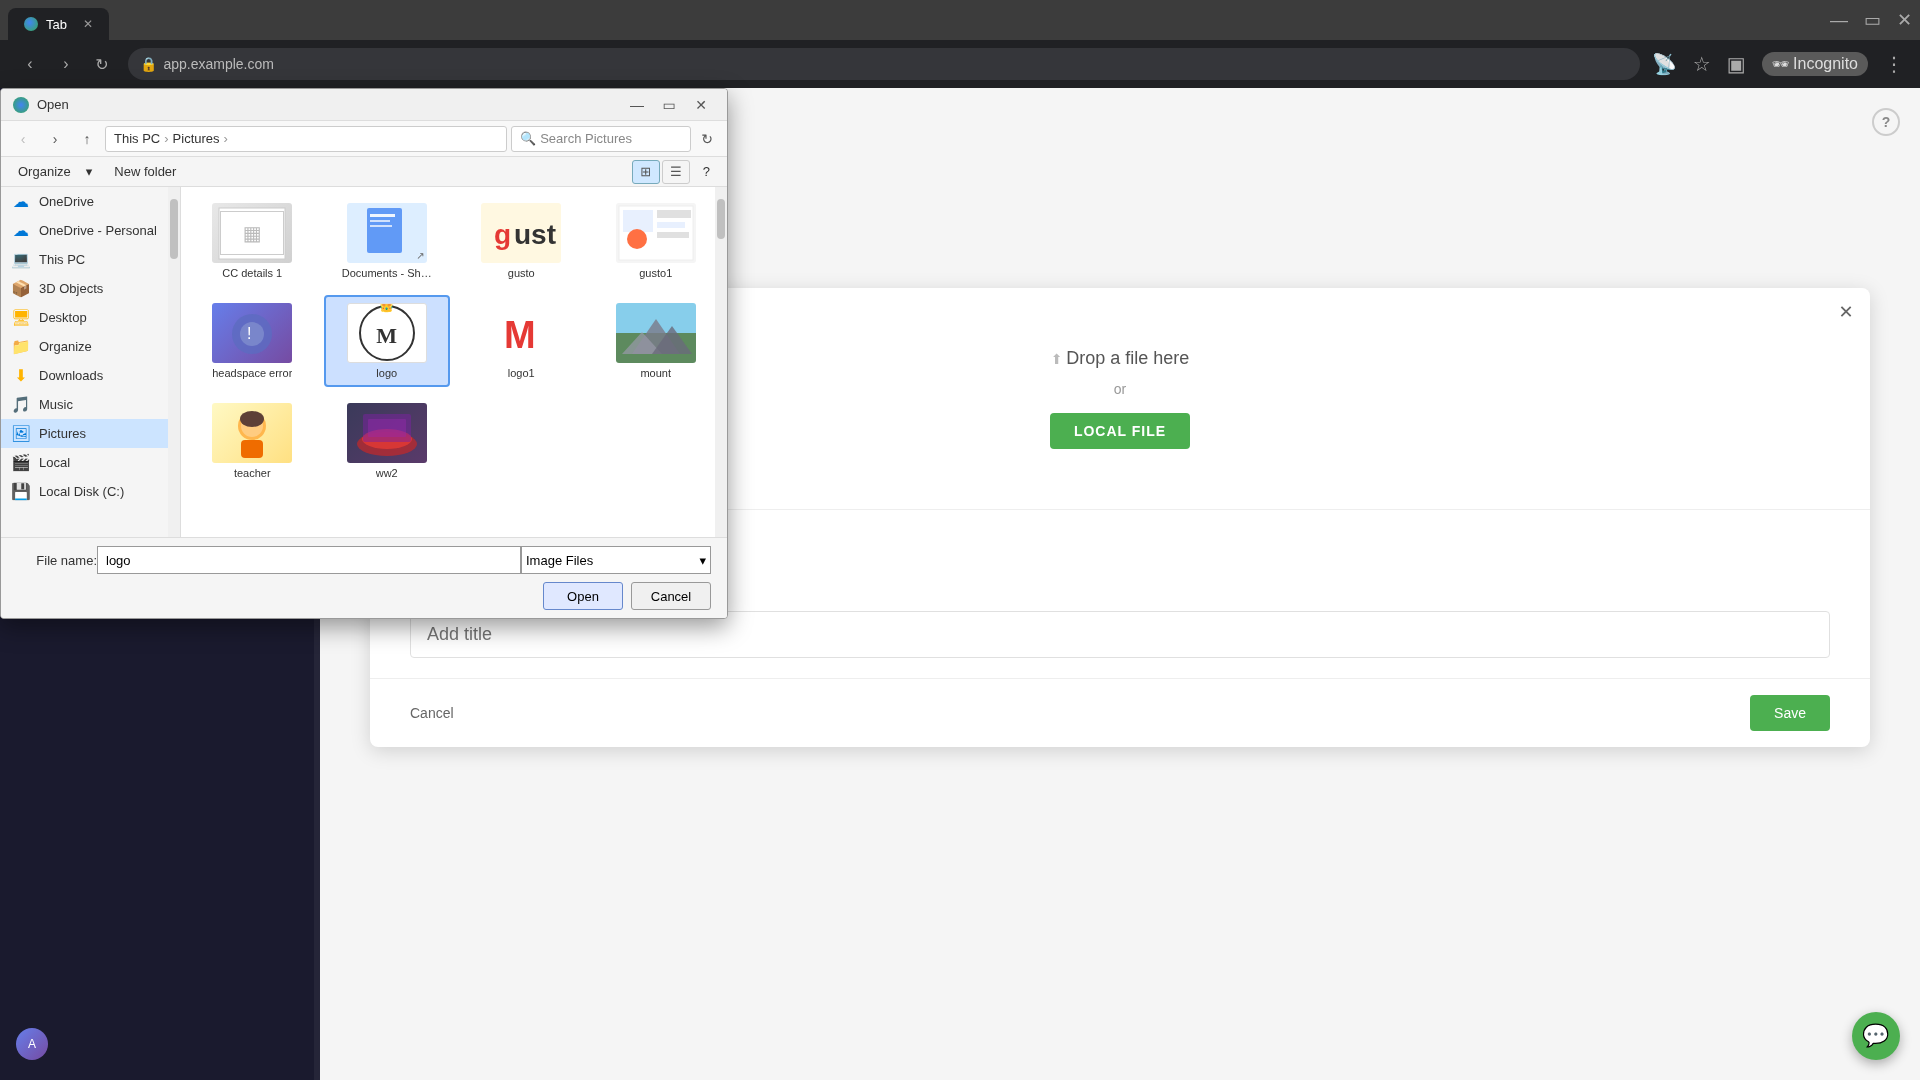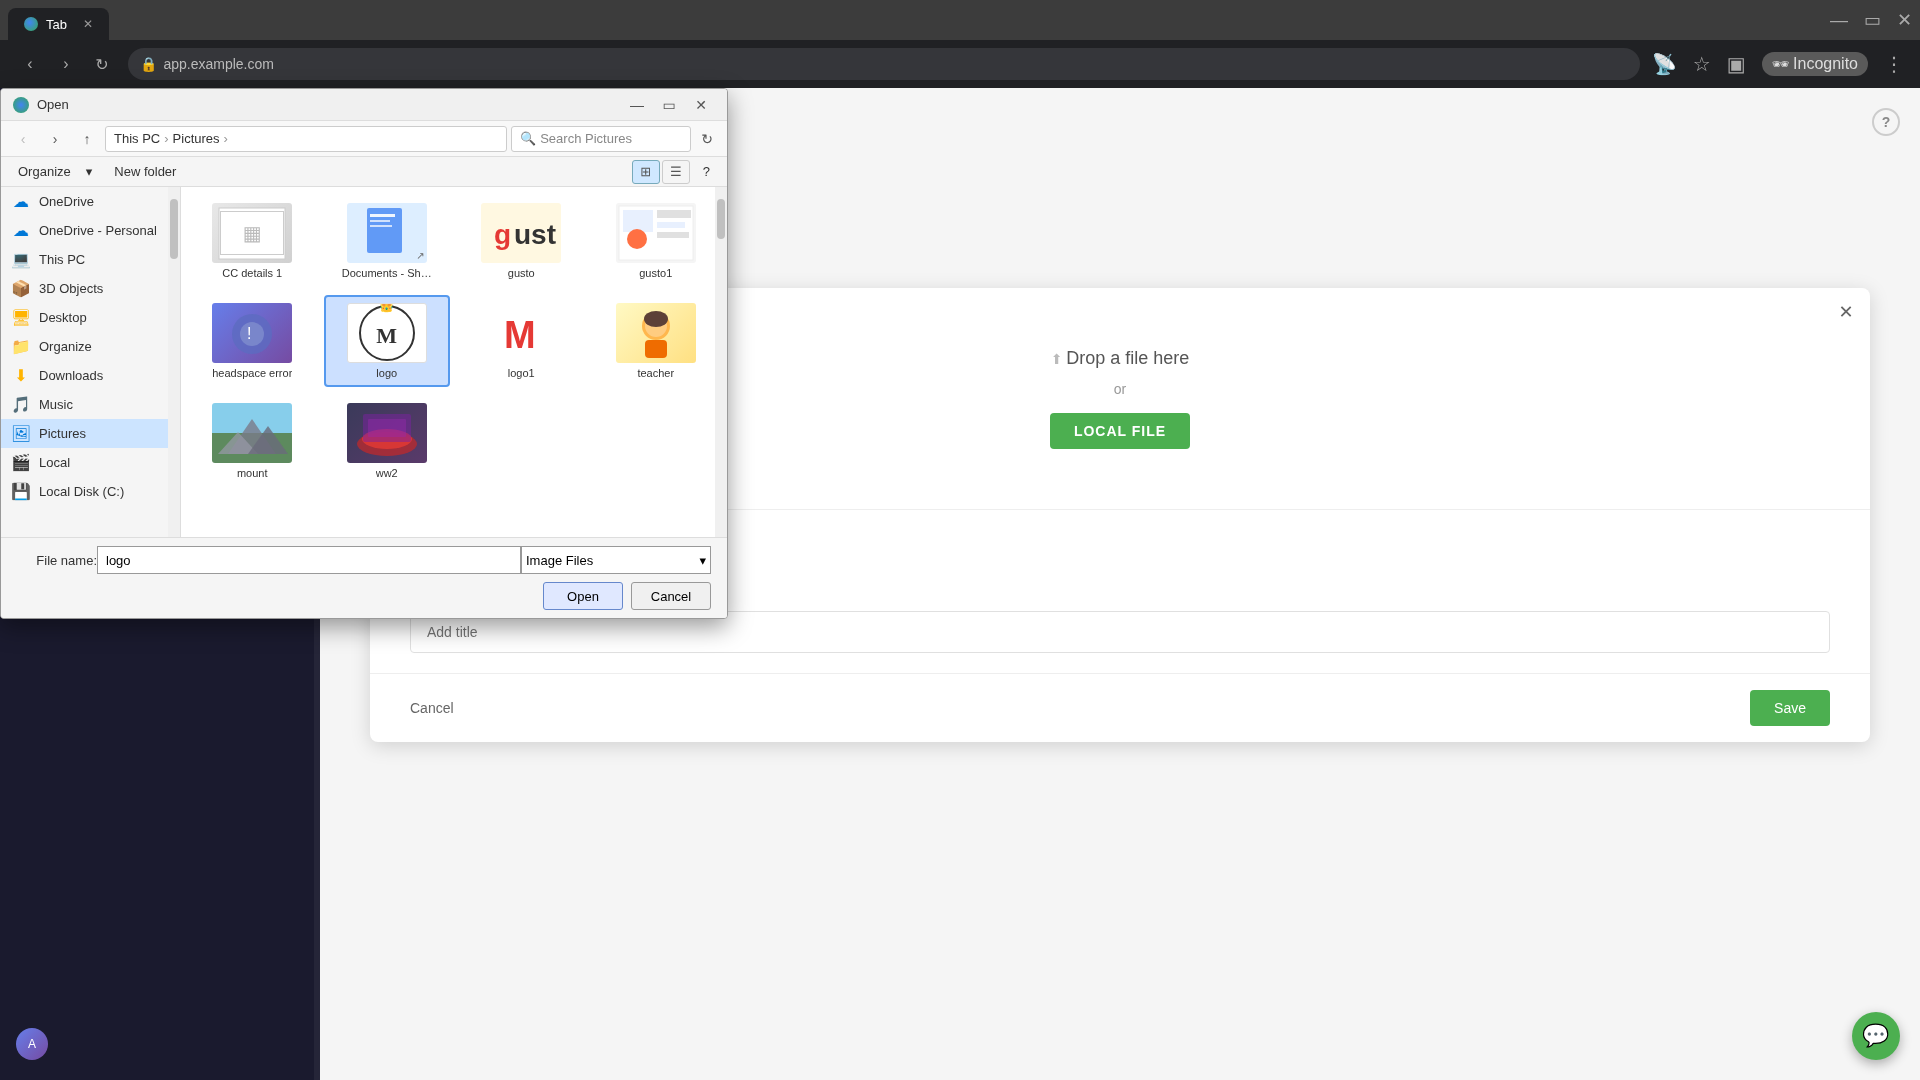--- a/index.html
+++ b/index.html
@@ -242,21 +242,21 @@
     .add-more-btn {
       font-size: 14px;
       color: #4caf50;
       cursor: pointer;
     }
     .add-title-input {
       width: 100%;
       border: 1px solid #e0e0e0;
       border-radius: 4px;
       padding: 12px 16px;
-      font-size: 14px;
+      font-size: 18px;
       color: #999;
       margin-top: 8px;
       outline: none;
     }
     .modal-actions {
       display: flex;
       justify-content: space-between;
       align-items: center;
       padding: 16px 40px;
       border-top: 1px solid #eee;
@@ -981,41 +981,41 @@
           <div class="file-item">
             <div class="file-thumb" style="background:#fff;display:flex;align-items:center;justify-content:center;">
               <svg width="70" height="55">
                 <text x="18" y="42" font-size="38" font-weight="900" fill="#e53935" font-family="Impact,Arial">M</text>
               </svg>
             </div>
             <span class="file-name">logo1</span>
           </div>
 
           <div class="file-item">
+            <div class="file-thumb" style="background:linear-gradient(180deg,#87ceeb 50%,#5d8a5e 50%);display:flex;align-items:center;justify-content:center;">
+              <svg width="78" height="58">
+                <rect width="78" height="58" fill="none"></rect>
+                <polygon points="15,50 39,15 63,50" fill="#7a7a8a" opacity="0.8"></polygon>
+                <polygon points="5,50 25,28 45,50" fill="#9a9aaa" opacity="0.7"></polygon>
+                <polygon points="35,50 55,22 75,50" fill="#6a6a7a" opacity="0.8"></polygon>
+              </svg>
+            </div>
+            <span class="file-name">mount</span>
+          </div>
+
+          <div class="file-item">
             <div class="file-thumb" style="background:linear-gradient(135deg,#fff9c4,#ffe082);display:flex;align-items:center;justify-content:center;">
               <svg width="70" height="55">
                 <circle cx="35" cy="20" r="14" fill="#ffb74d"></circle>
                 <circle cx="35" cy="20" r="11" fill="#ffcc80"></circle>
                 <rect x="24" y="34" width="22" height="18" rx="4" fill="#ef6c00"></rect>
                 <ellipse cx="35" cy="13" rx="12" ry="8" fill="#5d4037"></ellipse>
               </svg>
             </div>
             <span class="file-name">teacher</span>
-          </div>
-
-          <div class="file-item">
-            <div class="file-thumb" style="background:linear-gradient(180deg,#87ceeb 50%,#5d8a5e 50%);display:flex;align-items:center;justify-content:center;">
-              <svg width="78" height="58">
-                <rect width="78" height="58" fill="none"></rect>
-                <polygon points="15,50 39,15 63,50" fill="#7a7a8a" opacity="0.8"></polygon>
-                <polygon points="5,50 25,28 45,50" fill="#9a9aaa" opacity="0.7"></polygon>
-                <polygon points="35,50 55,22 75,50" fill="#6a6a7a" opacity="0.8"></polygon>
-              </svg>
-            </div>
-            <span class="file-name">mount</span>
           </div>
 
           <div class="file-item">
             <div class="file-thumb" style="background:linear-gradient(135deg,#3a3a5a,#5a3a6a);display:flex;align-items:center;justify-content:center;">
               <svg width="78" height="58">
                 <ellipse cx="39" cy="40" rx="30" ry="12" fill="#c62828" opacity="0.7"></ellipse>
                 <ellipse cx="39" cy="35" rx="25" ry="10" fill="#e53935" opacity="0.8"></ellipse>
                 <rect x="15" y="10" width="48" height="28" rx="2" fill="#7b1fa2" opacity="0.5"></rect>
                 <rect x="20" y="15" width="38" height="18" rx="1" fill="#9c27b0" opacity="0.4"></rect>
               </svg>

